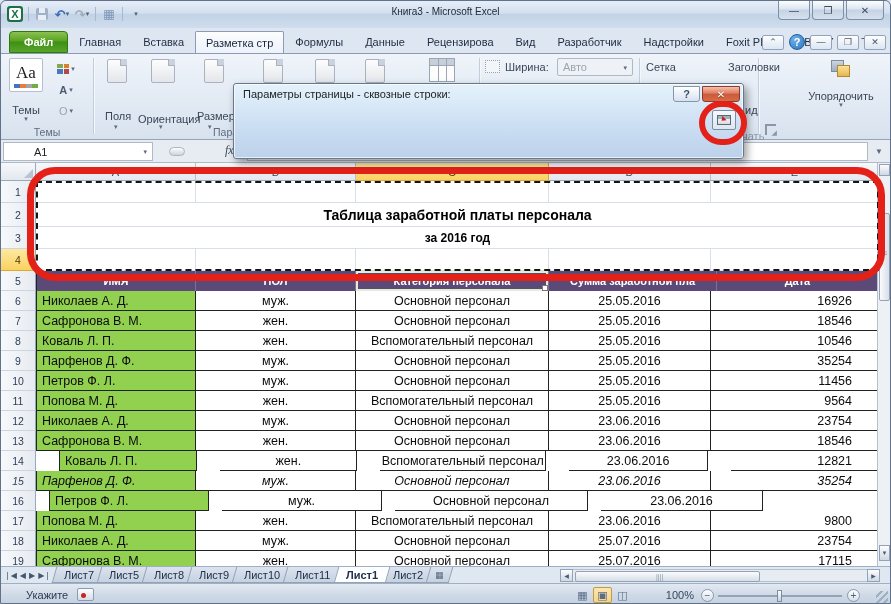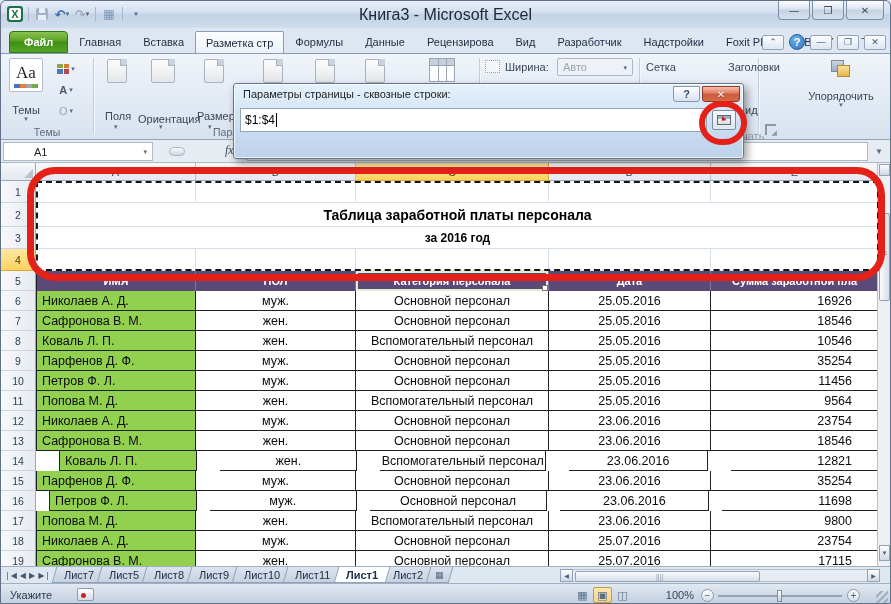--- a/index.html
+++ b/index.html
@@ -13,21 +13,21 @@
   .titlebar { position:absolute; left:0; top:0; width:100%; height:27px;
     background:linear-gradient(#e6eef8 0%,#d2dfee 45%,#c2d3e7 50%,#cfdded 100%);
     border-radius:6px 6px 0 0; }
   .qat { position:absolute; left:6px; top:3px; height:20px; display:flex; align-items:center; gap:4px; }
   .qbtn { min-width:16px; height:17px; display:flex; align-items:center; justify-content:center; border-radius:2px; }
   .qsep { width:1px; height:14px; background:#a9b9cd; margin:0 1px; }
   .undo-glyph { color:#3a6db5; font-size:13px; font-weight:bold; }
   .redo-glyph { color:#a2acb9; font-size:13px; font-weight:bold; }
   .qcaret, .qcaret2 { font-size:7px; color:#51627a; }
   .grid-glyph { color:#7d94b5; font-size:12px; }
-  .win-title { position:absolute; left:0; right:0; top:5px; text-align:center; color:#20293a; font-size:16px; }
+  .win-title { position:absolute; left:0; right:0; top:5px; text-align:center; color:#20293a; font-size:10px; }
   .win-ctrls { position:absolute; right:6px; top:0; display:flex; }
   .wbtn { width:32px; height:19px; border:1px solid #7d8fa5; border-top:none; border-radius:0 0 4px 4px;
     background:linear-gradient(#fdfeff,#dbe5f0 45%,#c4d2e2 50%,#d6e1ee); margin-left:2px;
     display:flex; align-items:center; justify-content:center; color:#3c4a5d; font-size:10px; }
   .wbtn.close { width:38px; }
   
   .tabrow { position:absolute; left:0; top:27px; width:100%; height:25px; }
   .tabs { position:absolute; left:8px; bottom:0; display:flex; height:22px; }
   .tab { padding:0 10px; display:flex; align-items:center; font-size:11px; color:#1e2c42; border:1px solid transparent; white-space:nowrap; }
   .tab.file { background:linear-gradient(#8cc152,#57a321 45%,#3f8f14 50%,#57a62a); color:#fff;
@@ -149,21 +149,21 @@
   .stab.insert { padding:0 6px; }
   .ins-glyph { font-size:9px; color:#5a6a80; }
   .hscroll { position:absolute; right:10px; top:2px; width:320px; height:13px; display:flex; align-items:center; }
   .hs-arrow { width:13px; height:13px; background:linear-gradient(#fdfdfe,#cfd8e3); border:1px solid #93a2b5; display:flex; align-items:center; justify-content:center; font-size:6px; color:#4d5e74; }
   .hs-track { flex:1; height:13px; background:#e7ecf2; border-top:1px solid #b6c0cd; border-bottom:1px solid #b6c0cd; position:relative; }
   .hs-thumb { position:absolute; left:2px; top:0; width:185px; height:11px; margin-top:1px; background:linear-gradient(#fafbfc,#d6dee8); border:1px solid #93a2b5; border-radius:2px; }
   .hs-thumb::after { content:"||||"; position:absolute; left:80px; top:1px; font-size:7px; color:#8a99ac; }
   
   .statusbar { position:absolute; left:0; top:582px; width:100%; height:22px;
     background:linear-gradient(#e2e9f2,#cfd9e6 55%,#c3d0df); border-top:1px solid #9fb0c4; }
-  .mode { position:absolute; left:9px; top:5px; color:#2a3a52; }
+  .mode { position:absolute; left:25px; top:5px; color:#2a3a52; }
   .macro-ico { position:absolute; left:76px; top:4px; width:17px; height:13px; border:1px solid #8c9cb0; border-radius:2px; background:linear-gradient(#fdfdfe,#d4dde8); }
   .macro-ico::after { content:""; position:absolute; left:3px; top:4px; width:5px; height:5px; border-radius:50%; background:#c22; }
   .views { position:absolute; right:258px; top:3px; display:flex; gap:1px; }
   .vbtn { width:19px; height:16px; display:flex; align-items:center; justify-content:center; color:#5a6e88; font-size:11px; border:1px solid transparent; border-radius:2px; }
   .vbtn.pressed { background:linear-gradient(#fce6b0,#f5d488); border-color:#c09c46; }
   .zoomtxt { position:absolute; right:196px; top:5px; color:#34465e; }
   .zminus,.zplus { position:absolute; top:5px; width:13px; height:13px; border-radius:50%; border:1px solid #8a9aae;
     background:linear-gradient(#fdfdfe,#d6dfe9); color:#51637c; font-size:10px; line-height:11px; text-align:center; }
   .zminus { right:176px; } .zplus { right:30px; }
   .ztrack { position:absolute; right:48px; top:11px; width:124px; height:2px; background:#93a3b7; }
@@ -380,22 +380,22 @@
         <div class="tcell" style="width: 160px;"></div>
         <div class="tcell" style="width: 193px;"></div>
         <div class="tcell" style="width: 162px;"></div>
         <div class="tcell" style="width: 168px;"></div>
       </div>
       <div class="grow" style="height: 20px;">
         <div class="rh">5</div>
         <div class="hcell first" style="width: 160px;">ИМЯ</div>
         <div class="hcell" style="width: 160px;">ПОЛ</div>
         <div class="hcell active" style="width: 193px;">Категория персонала</div>
+        <div class="hcell" style="width: 168px;">Сумма заработной пла</div>
         <div class="hcell" style="width: 162px;">Дата</div>
-        <div class="hcell" style="width: 168px;">Сумма заработной пла</div>
       </div>
       <div class="grow" style="height: 20px;">
         <div class="rh">6</div>
         <div class="dcell name" style="width: 160px;">Николаев А. Д.</div>
         <div class="dcell" style="width: 160px;">муж.</div>
         <div class="dcell" style="width: 193px;">Основной персонал</div>
         <div class="dcell" style="width: 162px;">25.05.2016</div>
         <div class="dcell sum" style="width: 168px;">16926</div>
       </div>
       <div class="grow" style="height: 20px;">
@@ -455,35 +455,34 @@
         <div class="dcell sum" style="width: 168px;">18546</div>
       </div>
       <div class="grow" style="height: 20px; gap: 23px;">
         <div class="rh">14</div>
         <div class="dcell name" style="width: 160px;">Коваль Л. П.</div>
         <div class="dcell" style="width: 160px;">жен.</div>
         <div class="dcell" style="width: 193px;">Вспомогательный персонал</div>
         <div class="dcell" style="width: 162px;">23.06.2016</div>
         <div class="dcell sum" style="width: 168px;">12821</div>
       </div>
-      <div class="grow" style="height: 20px;">
+      <div class="grow" style="height: 20px; font-style: italic;">
         <div class="rh">15</div>
         <div class="dcell name" style="width: 160px;">Парфенов Д. Ф.</div>
         <div class="dcell" style="width: 160px;">муж.</div>
         <div class="dcell" style="width: 193px;">Основной персонал</div>
         <div class="dcell" style="width: 162px;">23.06.2016</div>
         <div class="dcell sum" style="width: 168px;">35254</div>
       </div>
       <div class="grow" style="height: 20px; gap: 13px;">
         <div class="rh">16</div>
         <div class="dcell name" style="width: 160px;">Петров Ф. Л.</div>
         <div class="dcell" style="width: 160px;">муж.</div>
         <div class="dcell" style="width: 193px;">Основной персонал</div>
         <div class="dcell" style="width: 162px;">23.06.2016</div>
-        <div class="dcell sum" style="width: 168px;">11698</div>
       </div>
       <div class="grow" style="height: 20px;">
         <div class="rh">17</div>
         <div class="dcell name" style="width: 160px;">Попова М. Д.</div>
         <div class="dcell" style="width: 160px;">жен.</div>
         <div class="dcell" style="width: 193px;">Вспомогательный персонал</div>
         <div class="dcell" style="width: 162px;">23.06.2016</div>
         <div class="dcell sum" style="width: 168px;">9800</div>
       </div>
       <div class="grow" style="height: 20px;">
@@ -511,24 +510,20 @@
   <div class="ants"></div>
 </div>
 
 <div class="red-rect"></div>
 
 <div class="dialog">
   <div class="dlg-title">Параметры страницы - сквозные строки:</div>
   <div class="dlg-btns">
     <div class="dlg-help">?</div>
     <div class="dlg-close">✕</div>
-  </div>
-  <div class="dlg-input">
-    <span>$1:$4</span>
-    <span class="caret-bar"></span>
   </div>
   <div class="range-btn">
     <span class="range-ico"></span>
   </div>
 </div>
 <div class="red-circle"></div>
 
 <div class="sheetbar">
   <div class="snav">
     <span>❘◀</span>

